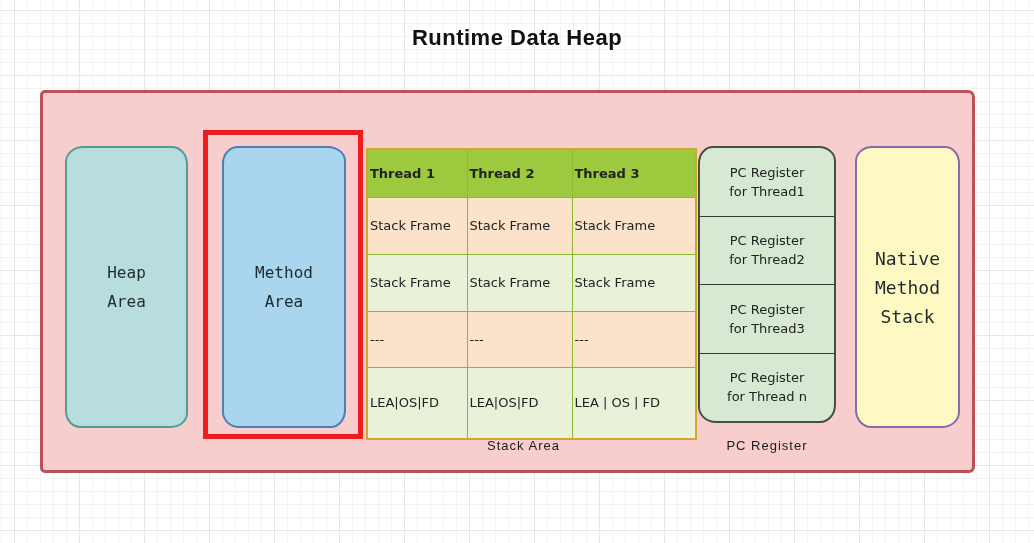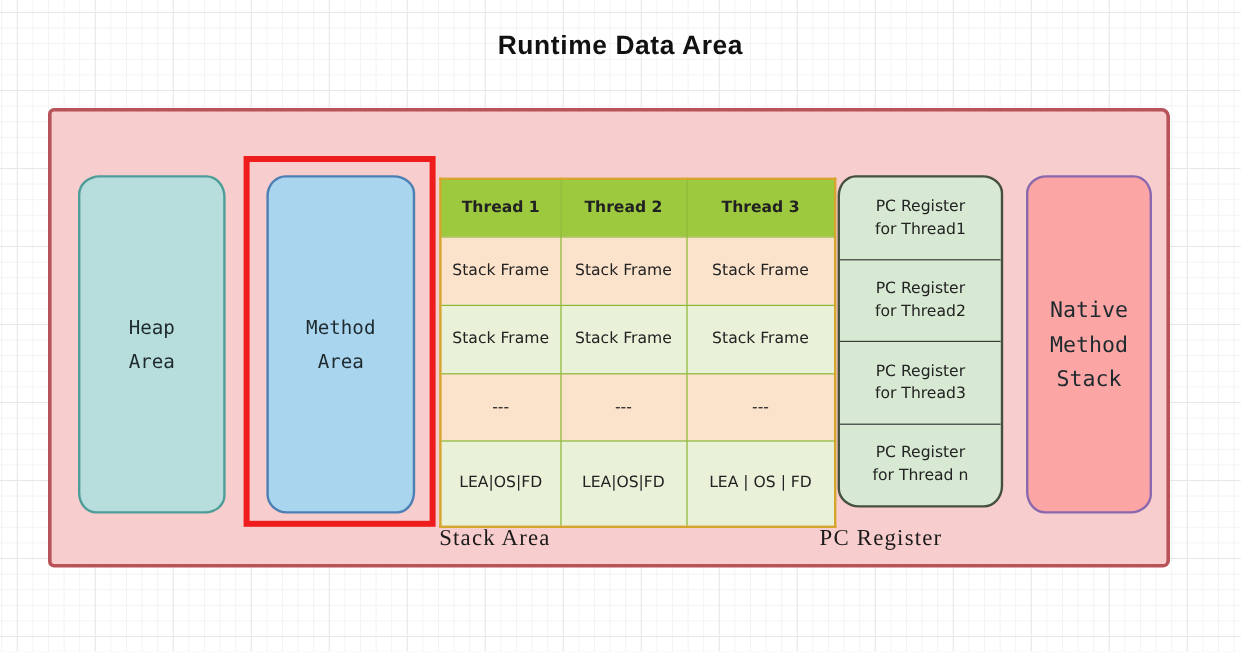--- a/index.html
+++ b/index.html
@@ -63,55 +63,56 @@
     background: transparent;
   }
   .method-box {
     left: 219px; top: 143px; width: 124px; height: 282px;
     background: #a9d5ef;
     border: 2px solid #4d7fb3;
     border-radius: 16px 18px 15px 17px / 17px 15px 18px 16px;
   }
   .native-box {
     left: 852px; top: 143px; width: 105px; height: 282px;
-    background: #fca5a5;
+    background: #fef9c3;
     border: 2px solid #8a68ae;
     border-radius: 17px 15px 18px 16px / 15px 17px 16px 18px;
     font-size: 18px;
     line-height: 29px;
   }
   table.stack-table {
     position: absolute;
     left: 363px; top: 145px;
     border-collapse: collapse;
     border: 2px solid #d6a52e;
     table-layout: fixed;
   }
   table.stack-table td {
     border: 1.5px solid #8cb832;
-    text-align: center;
+    text-align: left;
     vertical-align: middle;
     font-size: 13px;
     color: #222;
     padding: 0 2px;
   }
   td.th-cell {
     background: #9dc93f;
     font-weight: bold;
     height: 48px;
     color: #141414;
   }
   tr.row-peach td { background: #fbe3cb; }
   tr.row-green td { background: #e9f1d9; }
   .floor-label {
     position: absolute;
-    font-family: Liberation Serif, serif;
-    font-size: 19px;
+    font-family: Liberation Sans, sans-serif;
+    font-size: 13px;
     color: #1b1b1b;
     top: 435px;
+    text-align: center;
     letter-spacing: 1px;
   }
   .stack-area-label { left: 363px; width: 315px; }
   .pc-register-label { left: 680px; width: 168px; }
   .pc-box {
     position: absolute;
     left: 695px; top: 143px; width: 138px; height: 277px;
     background: #d7e8d3;
     border: 2px solid #45503f;
     border-radius: 15px 17px 16px 18px / 17px 15px 18px 16px;
@@ -139,21 +140,21 @@
     font-family: "Liberation Sans", sans-serif;
     font-size: 16px;
     color: #9b9b9b;
   }
 </style>
 </head>
 <body>
 
 <div class="canvas">
 
-  <div class="title">Runtime Data Area</div>
+  <div class="title">Runtime Data Heap</div>
 
   <div class="container">
 
     <div class="area-box heap-box" style="left:22px; top:53px;">
       <span class="box-label">Heap
 Area</span>
     </div>
 
     <div class="highlight-rect" style="left:160px; top:37px;"></div>
 

